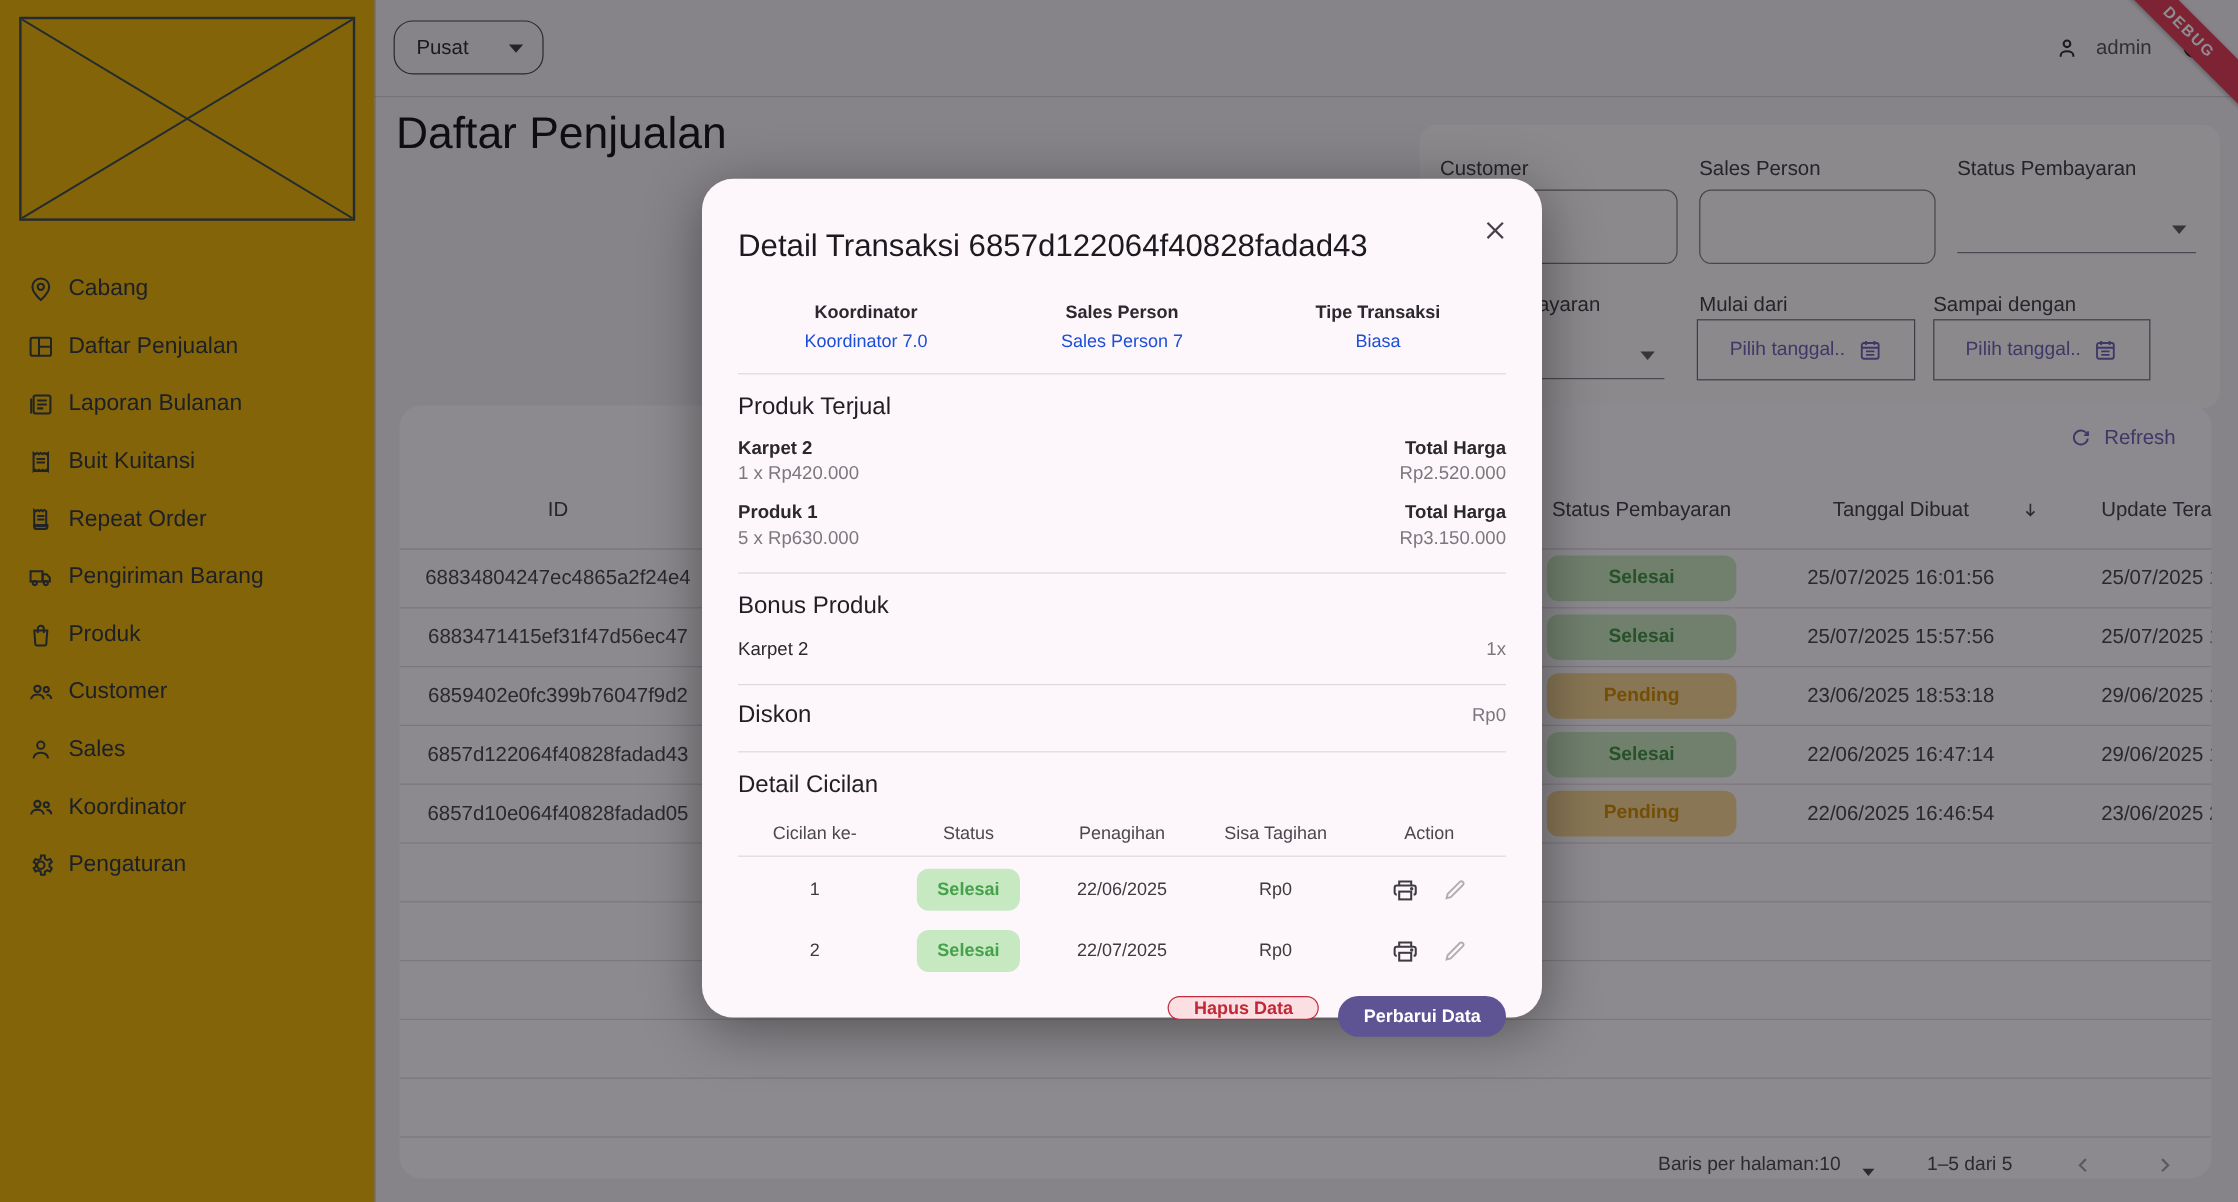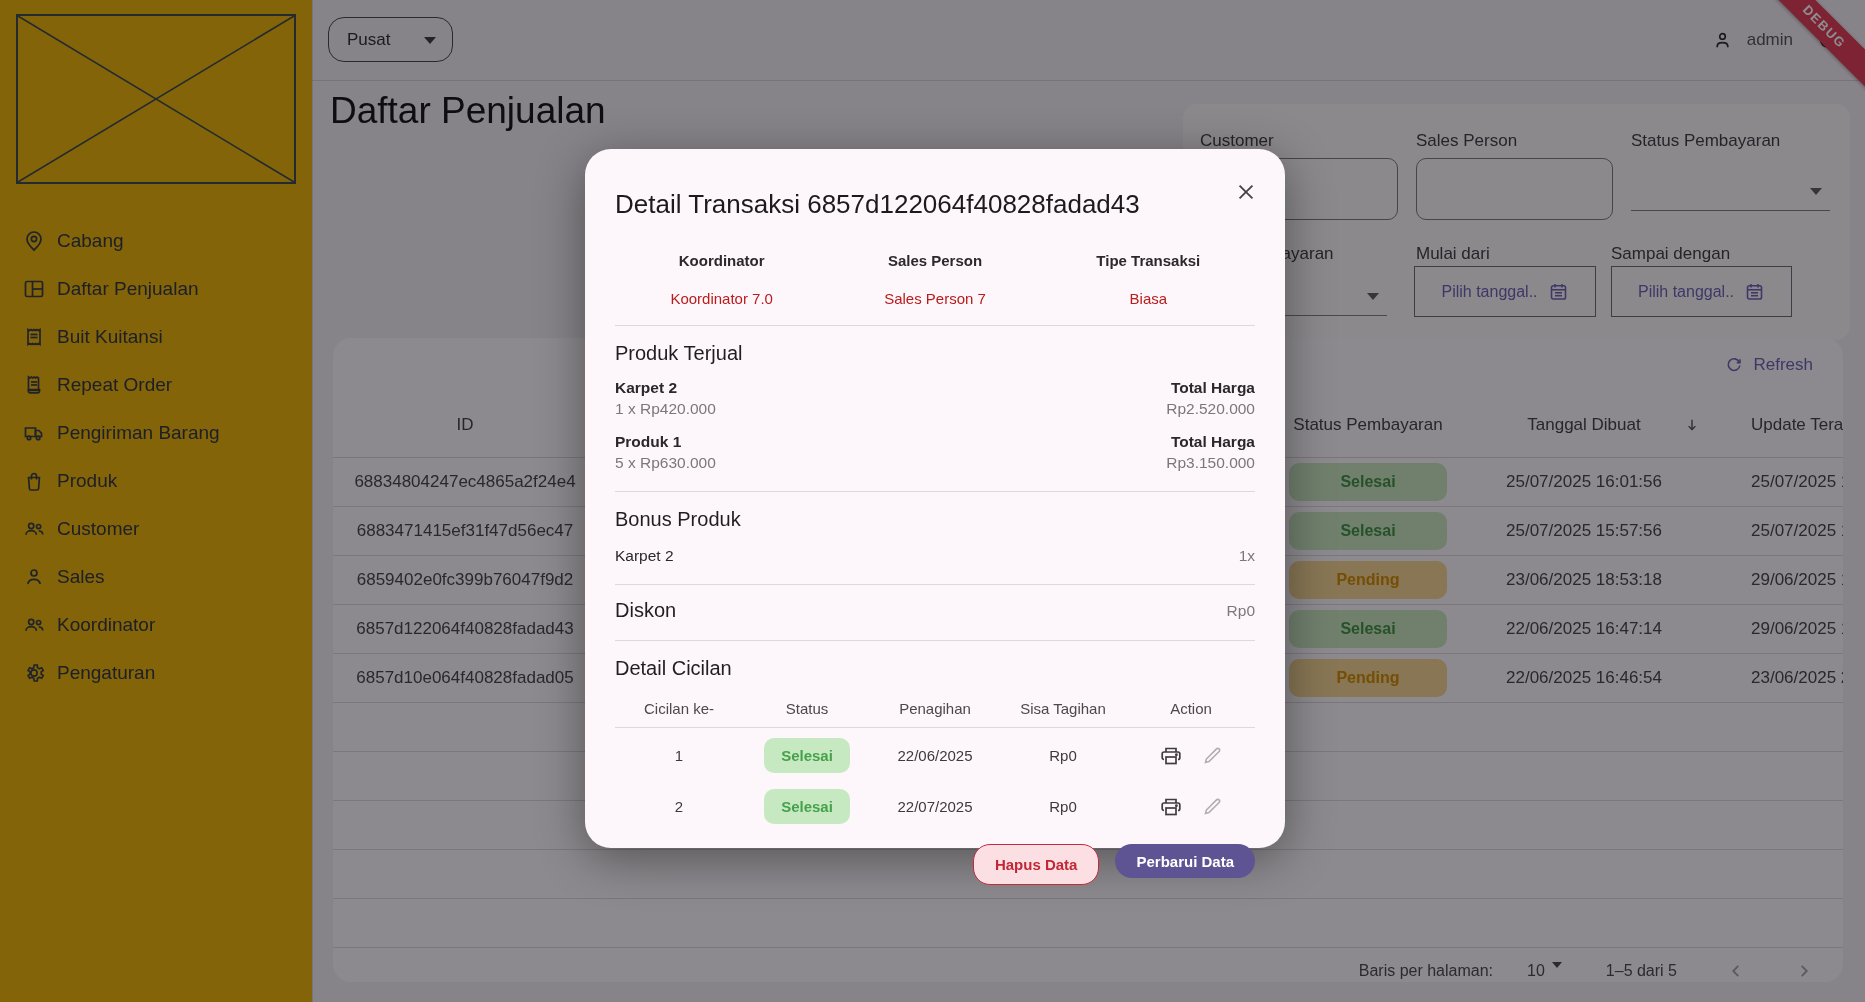--- a/index.html
+++ b/index.html
@@ -47,53 +47,53 @@
   .thead .cell{font-weight:500;color:#434048}
   .c-id{left:12px;width:240px;text-align:center}
   .c-status{left:956px;width:158px;text-align:center}
   .c-tanggal{left:1131px;width:240px;text-align:center}
   .c-update{left:1418px;width:96px;overflow:hidden;text-align:left}
   .sort-ic{position:absolute;left:1350px;top:50%;transform:translateY(-50%)}
   .tbadge{position:absolute;left:956px;top:50%;transform:translateY(-50%);width:158px;height:38px;border-radius:10px;display:flex;align-items:center;justify-content:center;font-weight:700;font-size:16px}
   .green{background:#c7e8c1;color:#3f9143}
   .amber{background:#f4d492;color:#cf8b00}
   .pager{height:45px;display:flex;align-items:center;justify-content:flex-end;padding-right:28px;font-size:16px;color:#4b494f}
-  .pager .sel{display:flex;align-items:flex-start;gap:7px;margin-left:34px;cursor:pointer}
+  .pager .sel{display:flex;align-items:flex-end;gap:18px;cursor:pointer}
   .pager .sel .caret{border-top-color:#4b494f;border-left-width:5px;border-right-width:5px;border-top-width:6px}
   .pager .range{margin-left:44px}
   .pg-btn{margin-left:48px;cursor:default}
   .pg-btn.next{margin-left:46px}
   
   .overlay{position:absolute;inset:0;background:rgba(8,6,10,.46);z-index:10}
   .modal{position:absolute;left:585px;top:149px;width:700px;height:699px;background:#fdf7fb;border-radius:26px;z-index:20;padding:24px 30px;box-sizing:border-box;box-shadow:0 10px 48px rgba(0,0,0,.4)}
   .m-title{margin:16px 0 0;font-size:26px;font-weight:400;color:#1c1a1e;white-space:nowrap}
   .m-close{position:absolute;top:32px;right:28px;width:22px;height:22px;cursor:pointer}
   .m-info{display:flex;margin-top:32px;text-align:center}
   .m-info>div{flex:1}
   .m-ilabel{font-size:15px;font-weight:700;color:#2b292e}
-  .m-ivalue{font-size:15px;color:#b91c1c;margin-top:21px}
+  .m-ivalue{font-size:15px;color:#1d4ed8;margin-top:7px}
   .m-div{height:1px;background:#ded8de;margin-top:18px}
   .m-h{margin:16px 0 0;font-size:20px;font-weight:500;color:#201e23}
   .m-item{display:flex;justify-content:space-between;margin-top:12px}
   .m-name{font-size:15.5px;font-weight:700;color:#2a282c;line-height:21px}
   .m-sub{font-size:15.5px;color:#7b777d;line-height:21px}
   .m-right{text-align:right}
   .m-row{display:flex;justify-content:space-between;align-items:center;margin-top:14px;font-size:15.5px;color:#2a282c}
   .m-row .m-sub{margin:0}
   .h-row{display:flex;justify-content:space-between;align-items:center;margin-top:14px}
   .c-head{display:flex;margin-top:20px}
   .c-head>div{width:20%;text-align:center;font-size:15px;color:#4b494e}
   .c-div{height:1px;background:#ded8de;margin-top:10px}
   .c-row{display:flex;align-items:center;height:47px;margin-top:4px}
   .c-row>div{width:20%;text-align:center;font-size:15px;color:#3c3a3f}
   .m-badge{display:inline-block;padding:9px 17px;border-radius:10px;background:#c7e9c2;color:#47a14b;font-weight:700;font-size:15px}
   .m-actions{display:flex;justify-content:center;align-items:center;gap:18px}
   .icon-btn{cursor:pointer}
   .m-btns{display:flex;justify-content:flex-end;gap:16px;margin-top:14px}
-  .btn-del{height:41px;padding:0 21px;border-radius:17px;border:1px solid #c22b3c;background:#fbdfe3;color:#c22736;font-weight:700;font-size:15px;font-family:inherit;cursor:pointer}
+  .btn-del{height:20px;padding:0 21px;border-radius:17px;border:1px solid #c22b3c;background:#fbdfe3;color:#c22736;font-weight:700;font-size:15px;font-family:inherit;cursor:pointer}
   .btn-upd{height:34px;padding:0 21px;border-radius:17px;border:none;background:#5e5494;color:#ffffff;font-weight:700;font-size:15px;font-family:inherit;cursor:pointer}
 </style>
 </head>
 <body>
 
 <aside class="sidebar">
   <div class="logo">
     <svg width="100%" height="100%" viewBox="0 0 276 166" preserveAspectRatio="none">
       <line x1="0" y1="0" x2="276" y2="166" stroke="#3a4850" stroke-width="1.6"></line>
       <line x1="0" y1="166" x2="276" y2="0" stroke="#3a4850" stroke-width="1.6"></line>
@@ -111,20 +111,32 @@
     </div>
     <div class="nav-item">
       <span class="nav-ic">
           <svg viewBox="0 0 24 24" width="24" height="24" fill="none" stroke="#343b42" stroke-width="1.7">
             <rect x="3.5" y="4.5" width="17" height="15" rx="1.5"></rect>
             <line x1="10.5" y1="4.5" x2="10.5" y2="19.5"></line>
             <line x1="10.5" y1="12" x2="20.5" y2="12"></line>
           </svg>
         </span>
       <span class="nav-label">Daftar Penjualan</span>
+    </div>
+    <div class="nav-item">
+      <span class="nav-ic">
+          <svg viewBox="0 0 24 24" width="24" height="24" fill="none" stroke="#343b42" stroke-width="1.7">
+            <rect x="6" y="4.5" width="14" height="15" rx="1.5"></rect>
+            <line x1="9" y1="8.7" x2="17" y2="8.7"></line>
+            <line x1="9" y1="12" x2="17" y2="12"></line>
+            <line x1="9" y1="15.3" x2="14" y2="15.3"></line>
+            <path d="M4 7v12.5"></path>
+          </svg>
+        </span>
+      <span class="nav-label">Laporan Bulanan</span>
     </div>
     <div class="nav-item">
       <span class="nav-ic">
           <svg viewBox="0 0 24 24" width="24" height="24" fill="none" stroke="#343b42" stroke-width="1.7">
             <path d="M6 4.5l1.5 1 1.5-1 1.5 1 1.5-1 1.5 1 1.5-1 1.5 1 1.5-1v15l-1.5-1-1.5 1-1.5-1-1.5 1-1.5-1-1.5 1-1.5-1-1.5 1z"></path>
             <line x1="8.5" y1="9.5" x2="15.5" y2="9.5"></line>
             <line x1="8.5" y1="12.5" x2="15.5" y2="12.5"></line>
           </svg>
         </span>
       <span class="nav-label">Buit Kuitansi</span>

